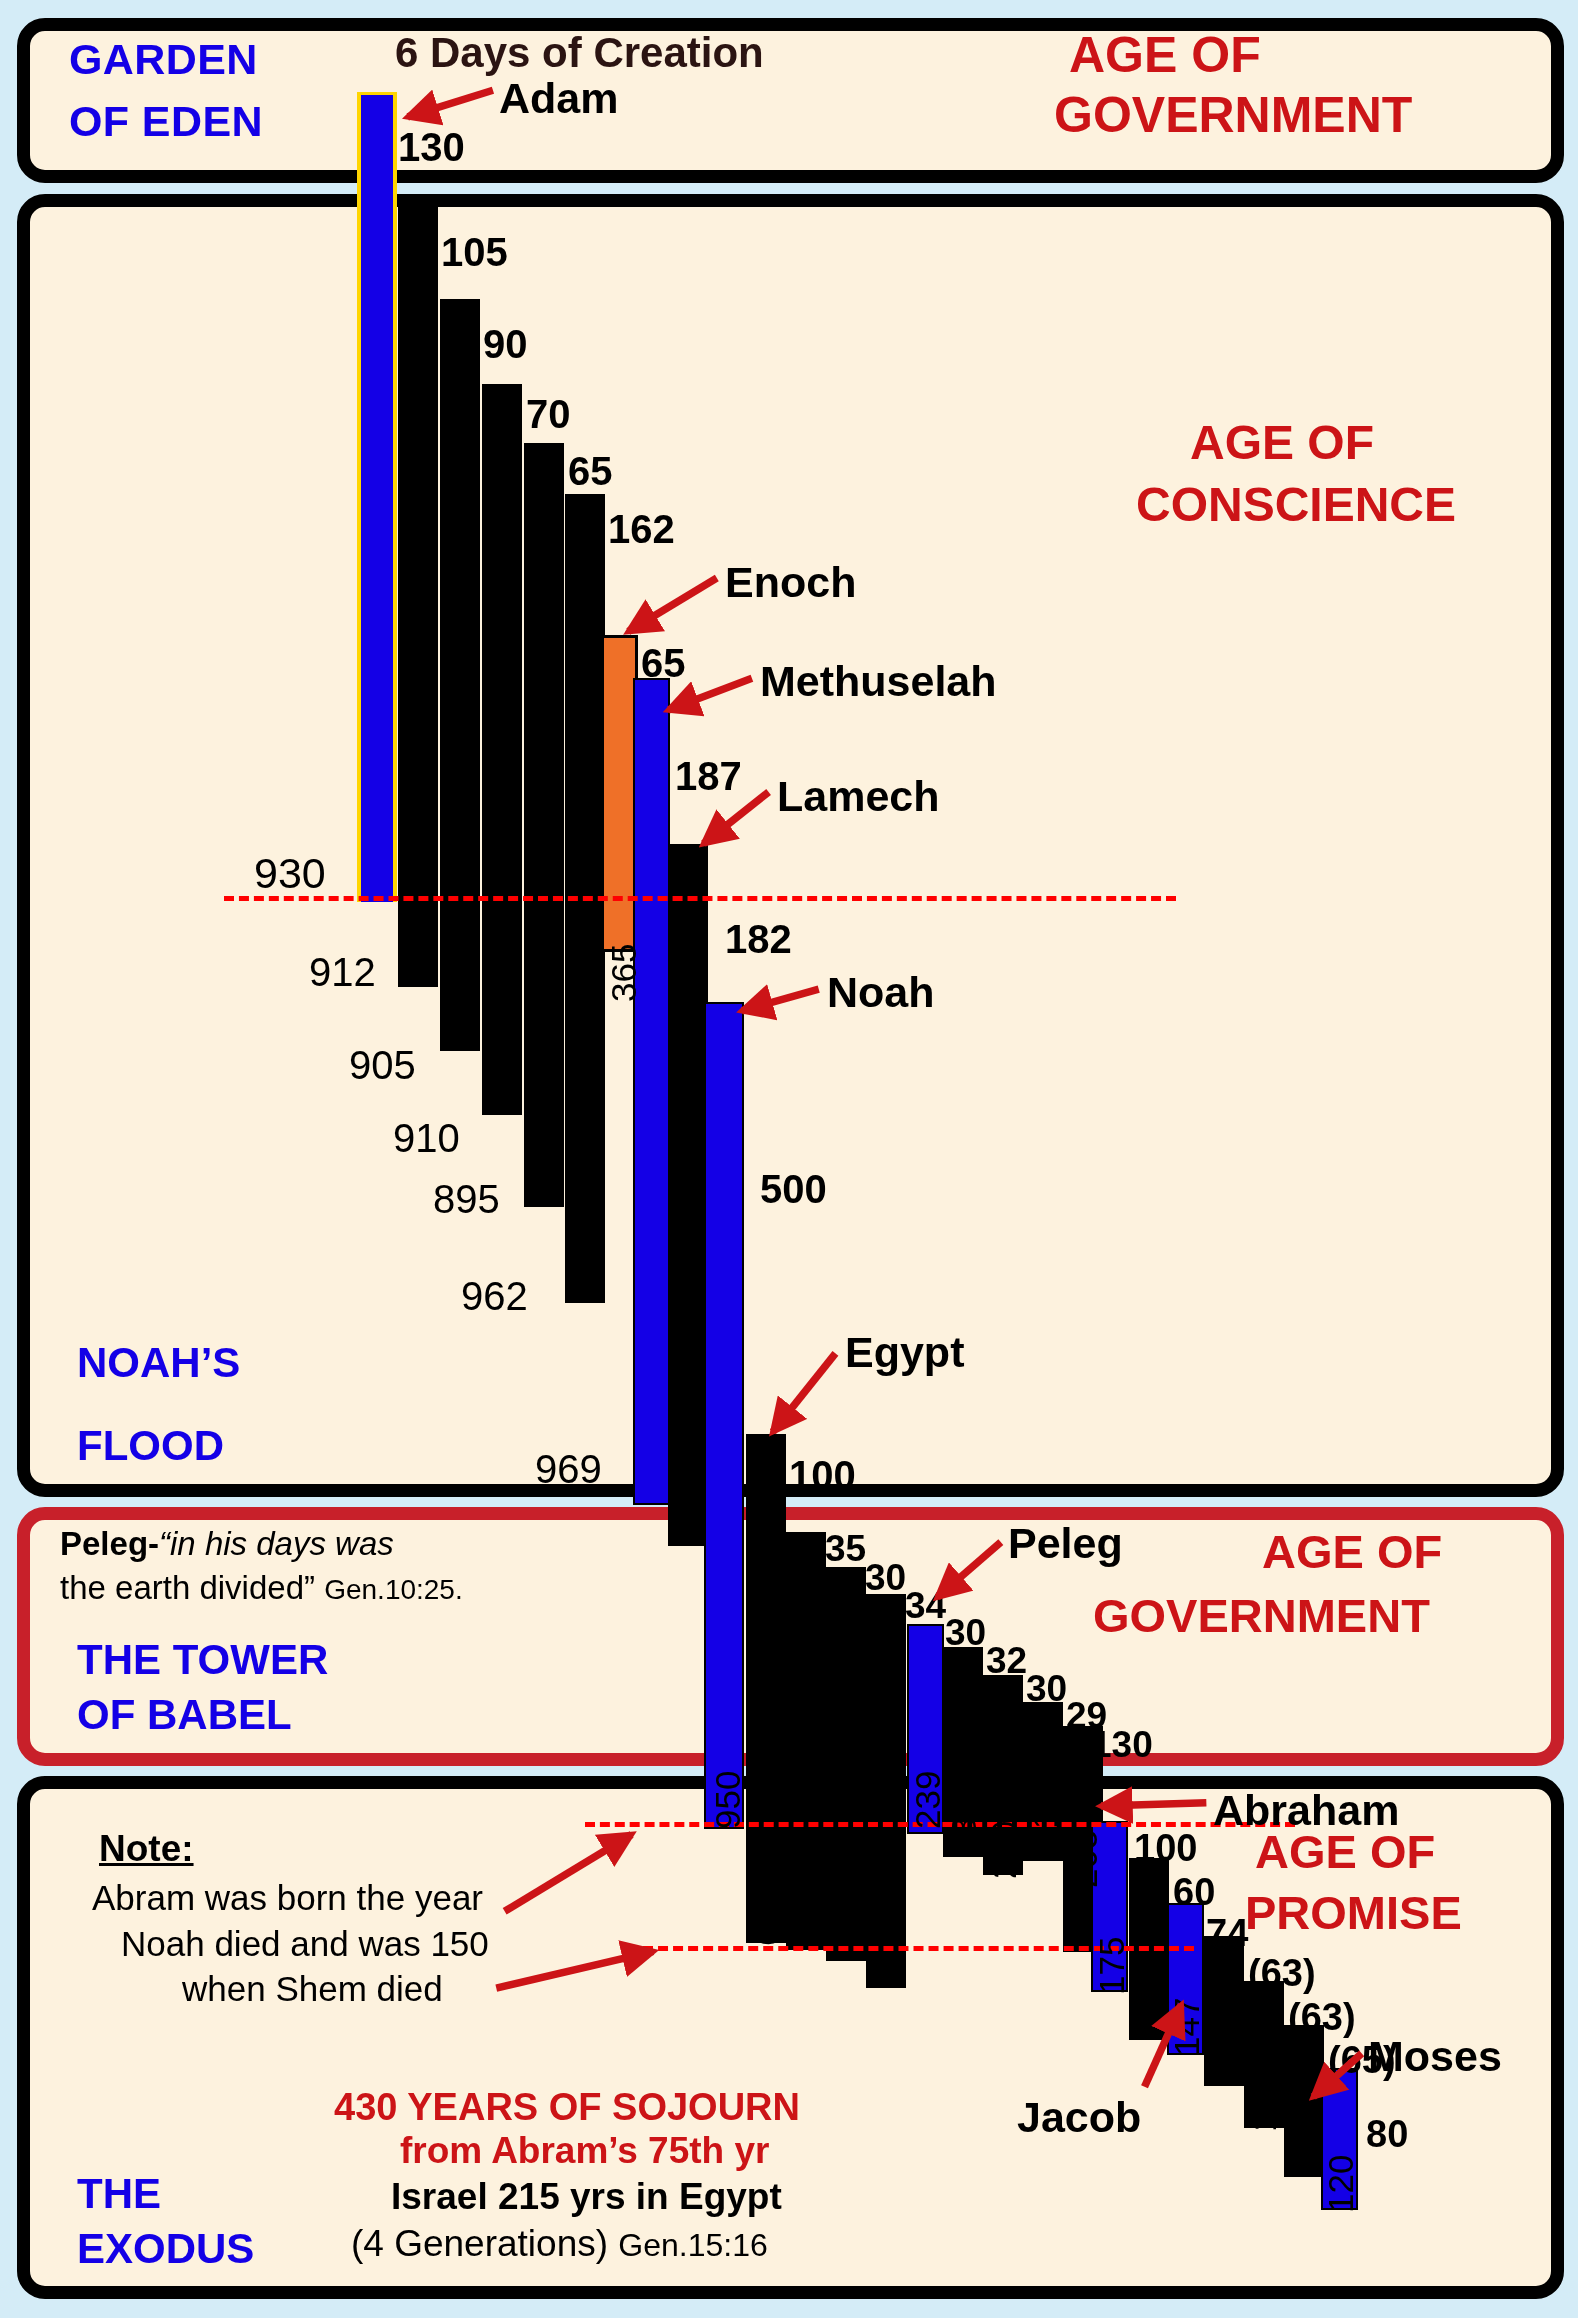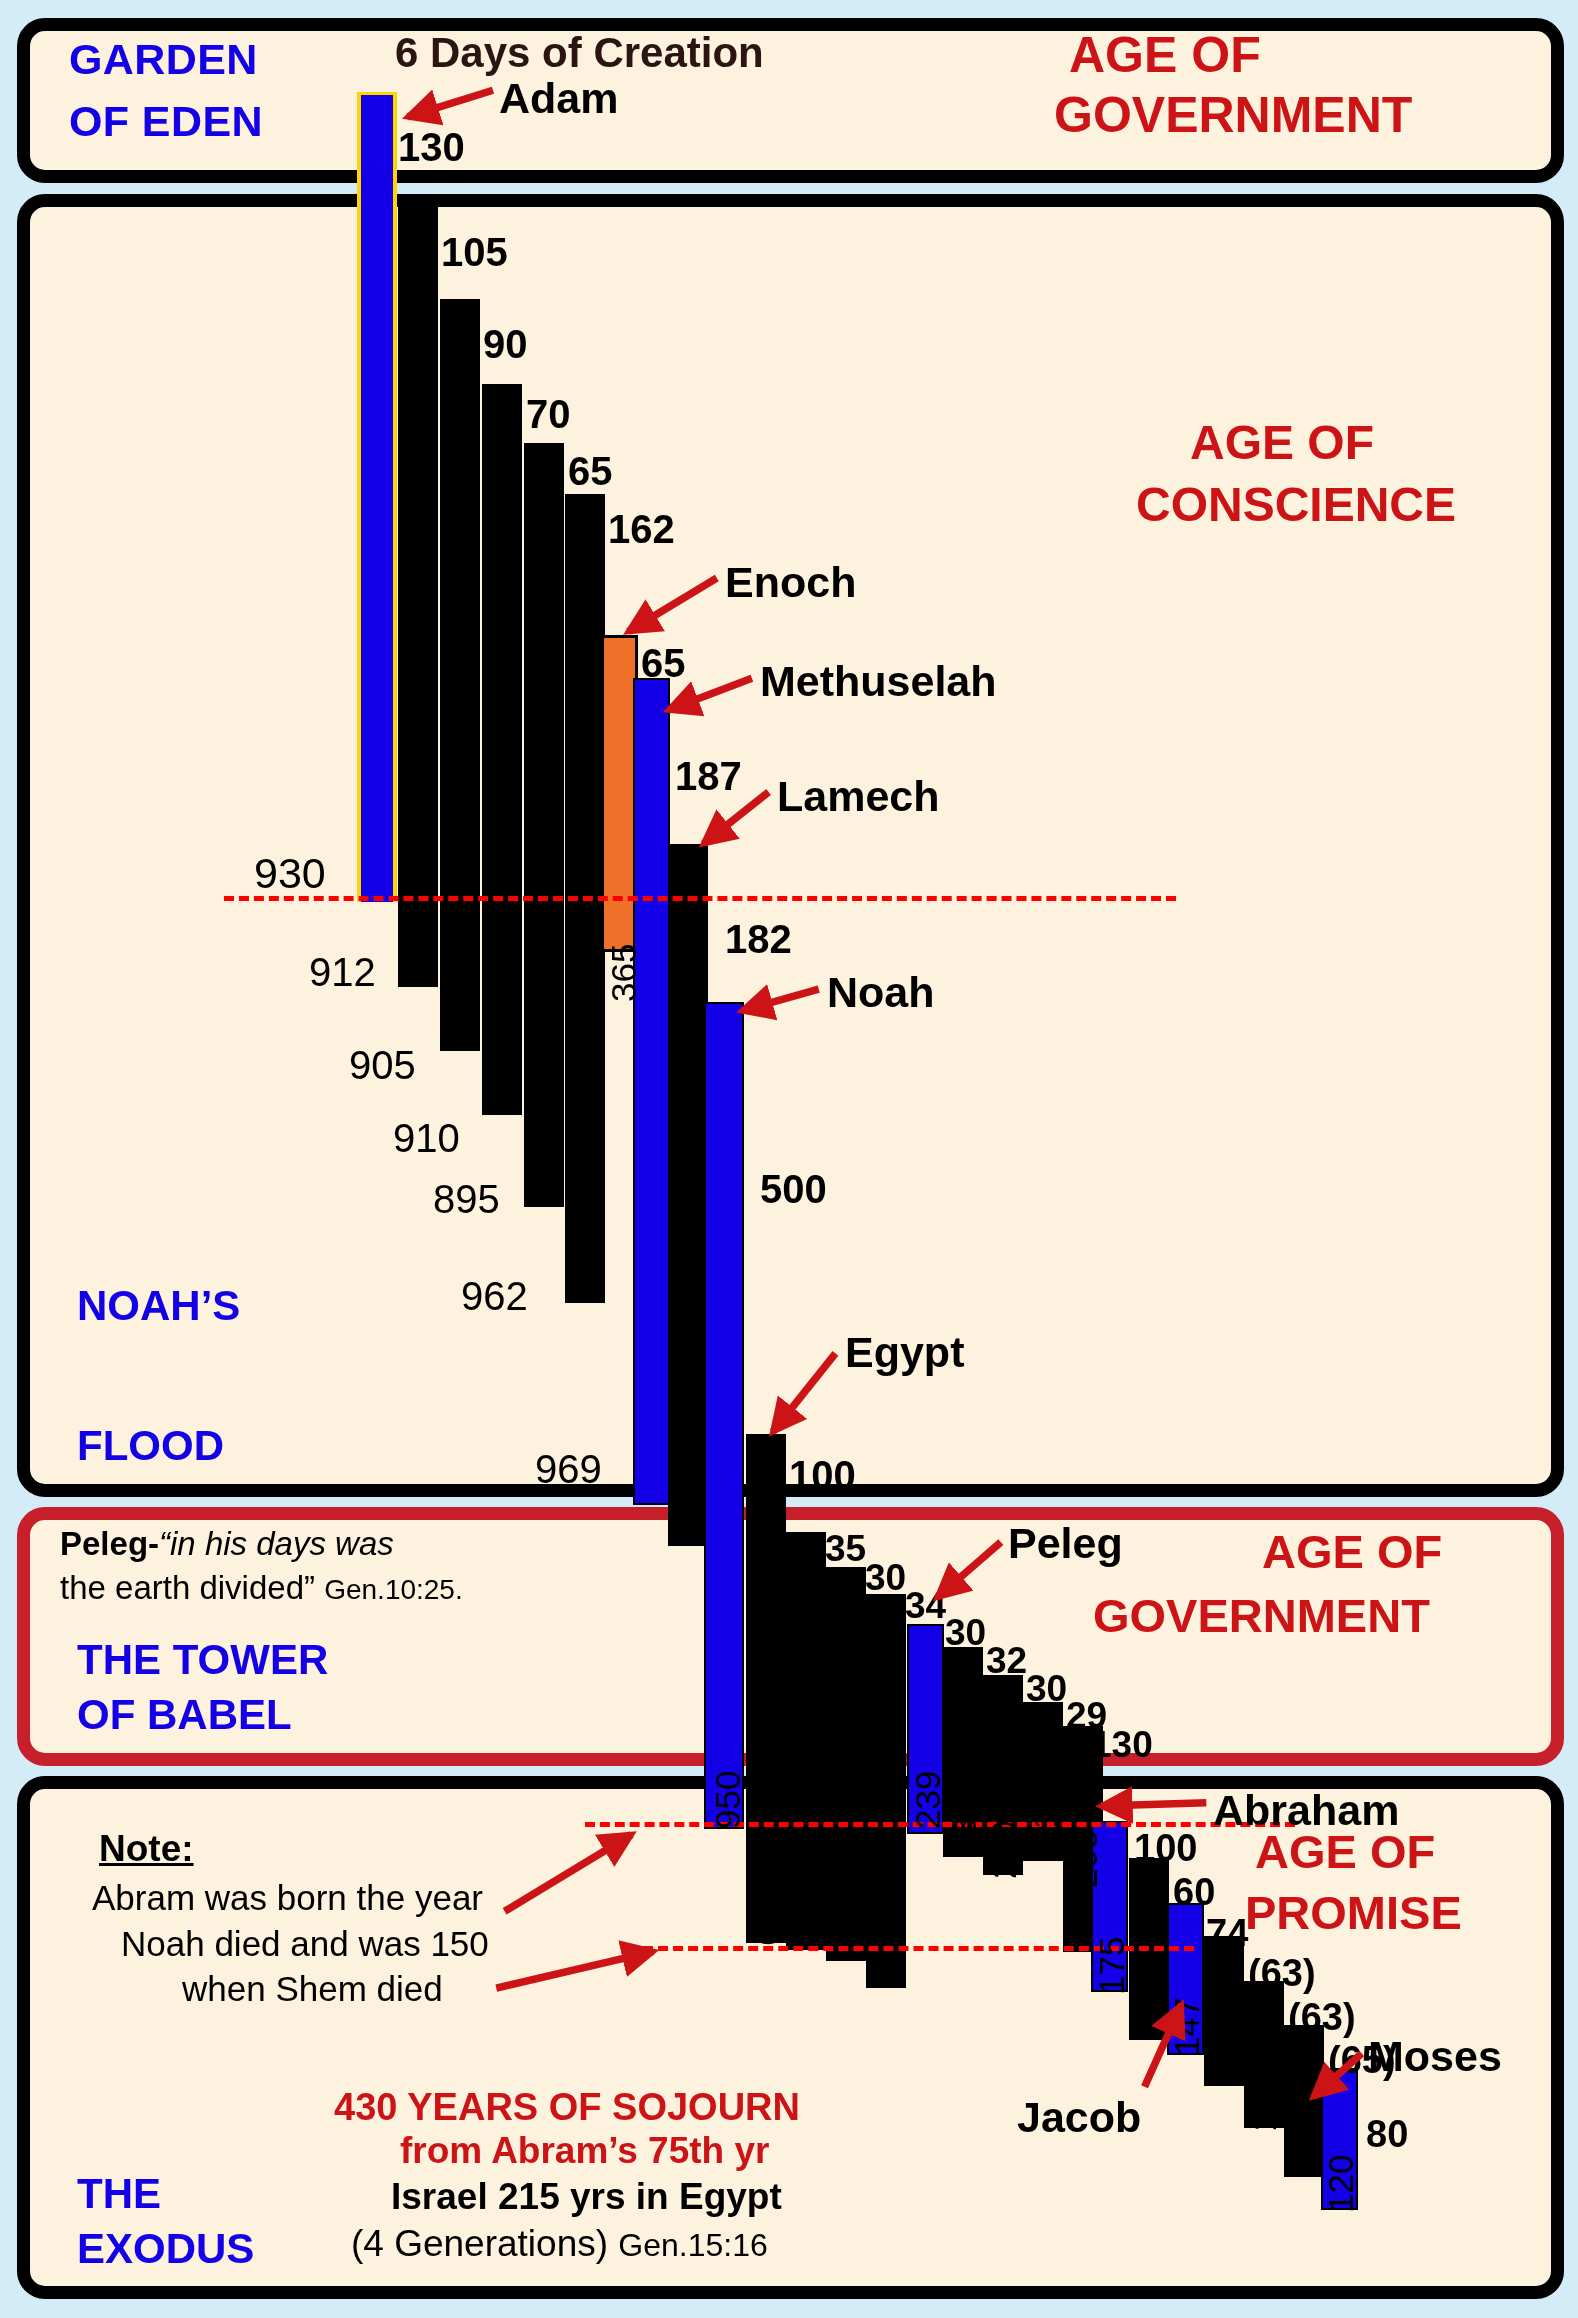--- a/index.html
+++ b/index.html
@@ -103,21 +103,21 @@
   <div class="dash" style="left:643px;top:1946px;width:551px;"></div>
 
   <div class="hdr blue" style="left:52px;top:38px;font-size:43px;letter-spacing:0.4px;">GARDEN</div>
   <div class="hdr blue" style="left:52px;top:100px;font-size:43px;letter-spacing:0.4px;">OF EDEN</div>
   <div class="hdr dk" style="left:378px;top:32px;font-size:42px;">6 Days of Creation</div>
   <div class="hdr red" style="left:1052px;top:30px;font-size:50px;">AGE OF</div>
   <div class="hdr red" style="left:1037px;top:90px;font-size:50px;">GOVERNMENT</div>
 
   <div class="hdr red" style="left:1173px;top:419px;font-size:48px;">AGE   OF</div>
   <div class="hdr red" style="left:1119px;top:481px;font-size:48px;">CONSCIENCE</div>
-  <div class="hdr blue" style="left:60px;top:1285px;font-size:42px;">NOAH’S</div>
+  <div class="hdr blue" style="left:60px;top:1342px;font-size:42px;">NOAH’S</div>
   <div class="hdr blue" style="left:60px;top:1425px;font-size:42px;">FLOOD</div>
 
   <div style="position:absolute;left:60px;top:1525px;font-size:33px;white-space:nowrap;">
     <span style="font-weight:bold;">Peleg-</span><span style="font-style:italic;">“in his days  was</span>
   </div>
   <div style="position:absolute;left:60px;top:1569px;font-size:33px;white-space:nowrap;">
     <span style="">the earth divided”</span>
     <span style="font-size:28px;">Gen.10:25.</span>
   </div>
   <div class="hdr blue" style="left:60px;top:1639px;font-size:42px;">THE TOWER</div>

